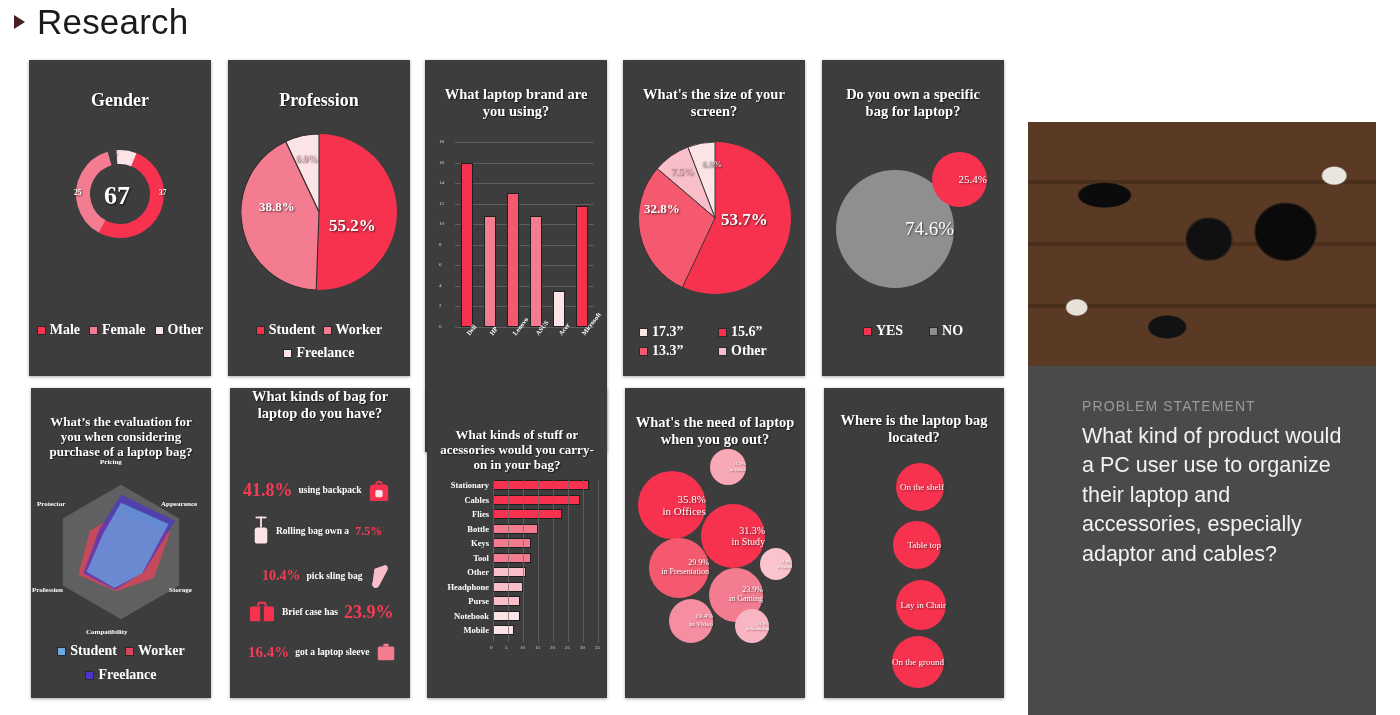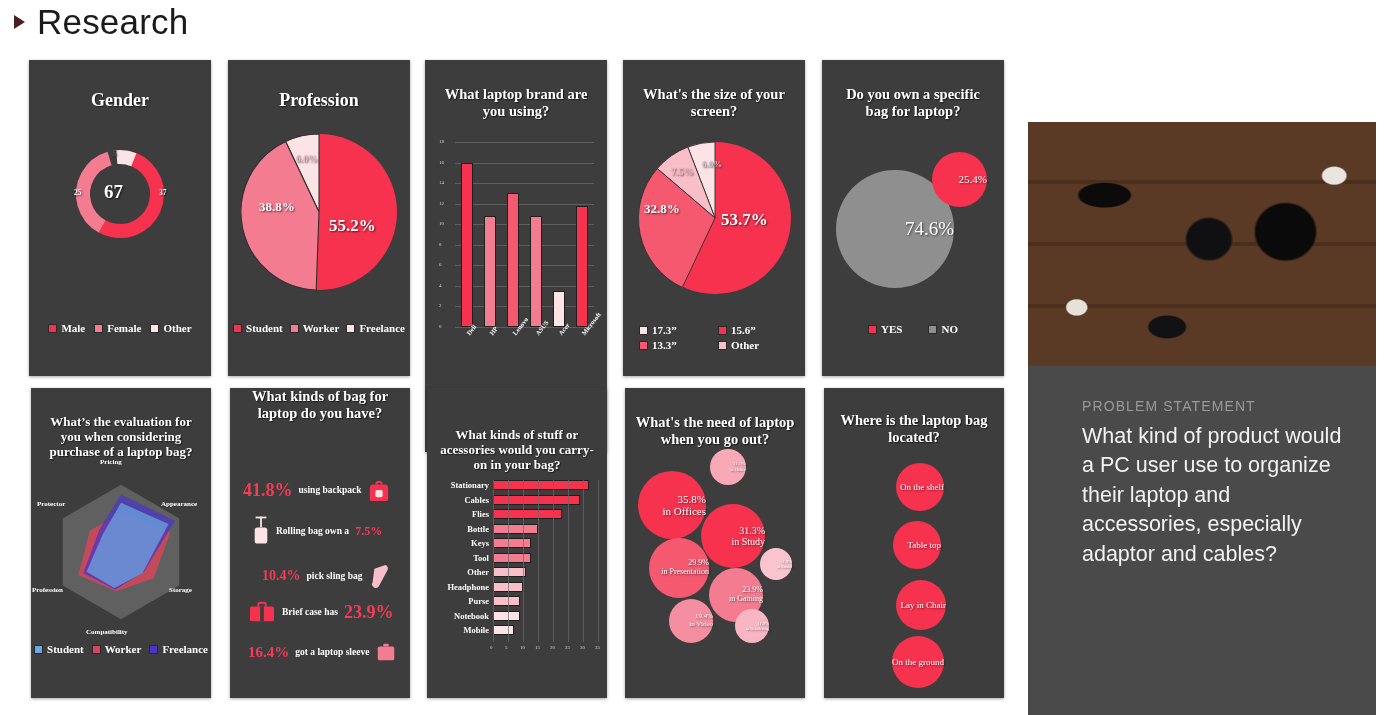--- a/index.html
+++ b/index.html
@@ -36,21 +36,21 @@
     text-shadow: 1px 1px 1px rgba(0,0,0,.6);
     line-height: 1.17;
   }
   .t-big { font-size: 18px; }
   .t-mid { font-size: 14.5px; }
   .t-sm  { font-size: 13px; }
 
   .legend { display: flex; justify-content: center; align-items: center; gap: 9px; flex-wrap: wrap; }
   .lg-item { display: flex; align-items: center; gap: 4px; }
   .sw { width: 9px; height: 9px; display: inline-block; border: 1px solid #2a2a2a; }
-  .lg-label { color: #fff; font-family: "Liberation Serif", serif; font-size: 11px; font-weight: bold; }
+  .lg-label { color: #fff; font-family: "Liberation Serif", serif; font-size: 14px; font-weight: bold; }
 
   .pielabel {
     position: absolute; color: #fff; font-family: "Liberation Serif", serif;
     font-weight: bold; text-shadow: 1px 1px 2px rgba(0,0,0,.65);
     white-space: nowrap;
   }
 
   
   .bub {
     position: absolute; border-radius: 50%;
@@ -103,21 +103,21 @@
   </div>
 
   <div class="card" style="left:29px; top:60px; width:182px; height:316px;">
     <div class="card-title t-big" style="margin-top:30px;">Gender</div>
     <div style="position:absolute; left:41px; top:84px; width:100px; height:100px;">
       <svg width="100" height="100" viewBox="0 0 100 100">
         <circle cx="50" cy="50" r="37" fill="none" stroke="#f6324f" stroke-width="14" stroke-dasharray="128.4 104.1" transform="rotate(-78 50 50)"></circle>
         <circle cx="50" cy="50" r="37" fill="none" stroke="#f47c91" stroke-width="14" stroke-dasharray="86.8 145.7" transform="rotate(119 50 50)"></circle>
         <circle cx="50" cy="50" r="37" fill="none" stroke="#fbe3e6" stroke-width="14" stroke-dasharray="17.4 215.1" transform="rotate(-95 50 50)"></circle>
       </svg>
-      <div class="pielabel" style="left:34px; top:37px; font-size:19px;">67</div>
+      <div class="pielabel" style="left:34px; top:37px; font-size:26px;">67</div>
       <div class="pielabel" style="left:89px; top:44px; font-size:7.5px;">37</div>
       <div class="pielabel" style="left:4px; top:44px; font-size:7.5px;">25</div>
       <div class="pielabel" style="left:43px; top:5px; font-size:7.5px; color:#555;">5</div>
     </div>
     <div class="legend" style="position:absolute; left:0; top:262px; width:182px;">
       <div class="lg-item">
           <span class="sw" style="background:#f6324f"></span>
           <span class="lg-label">Male</span>
         </div>
       <div class="lg-item">

